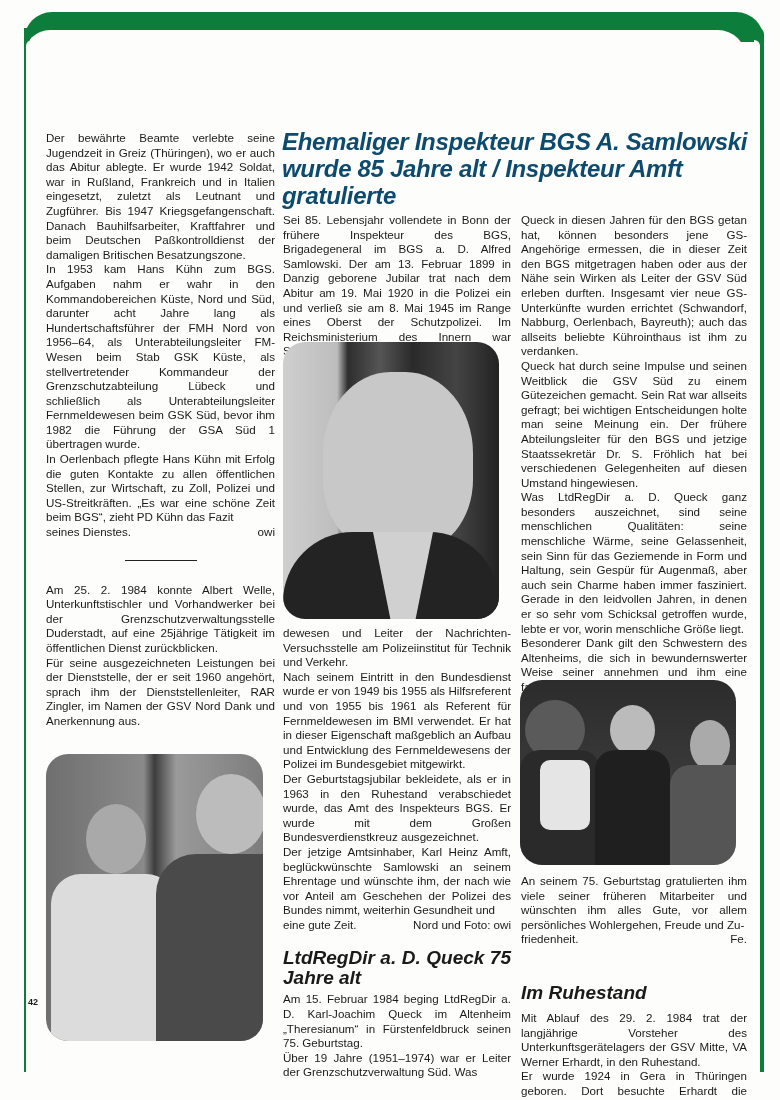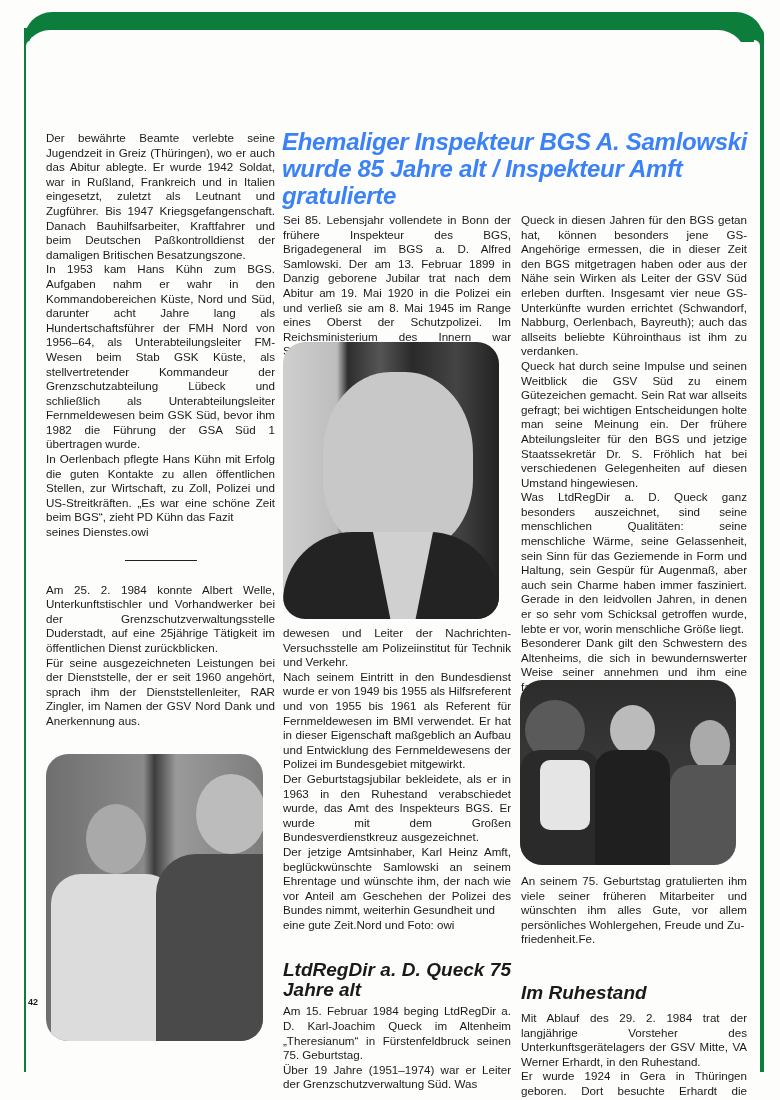--- a/index.html
+++ b/index.html
@@ -15,22 +15,22 @@
   .right-rule::after { content:""; position:absolute; left:-4px; top:12px; width:6px; height:1040px;
                        background:#fdfdfb; border-radius:0 22px 0 0; }
   .left-rule { position:absolute; left:0; top:16px; width:6px; height:1044px; background:#0c7d3b; }
   .left-rule::after { content:""; position:absolute; left:2px; top:12px; width:6px; height:1040px;
                       background:#fdfdfb; border-radius:22px 0 0 0; }
   .col { position:absolute; font-size:11.6px; line-height:14.6px; text-align:justify; }
   .col p { margin:0; }
   .c1 { left:46px; top:131px; width:229px; }
   .c2 { left:283px; top:213px; width:228px; }
   .c3 { left:521px; top:213px; width:226px; }
-  .sig { display:flex; justify-content:flex-start; }
-  .hl { position:absolute; font-weight:900; font-style:italic; color:#3b82f6;
+  .sig { display:flex; justify-content:space-between; }
+  .hl { position:absolute; font-weight:900; font-style:italic; color:#0c4a6e;
         font-family:"Liberation Sans", sans-serif; letter-spacing:-0.3px; }
   .hl-main { left:282px; top:128px; font-size:24px; line-height:27px; width:470px; }
   .hl-sub { font-size:19px; line-height:20px; }
   .rule { width:72px; height:1px; background:#222; margin:20px auto 22px; }
   .photo { position:absolute; border-radius:22px; overflow:hidden; }
   .p1 { left:283px; top:342px; width:216px; height:277px;
         background:linear-gradient(90deg,#cfcfcf 0%,#bdbdbd 25%,#2e2e2e 30%,#555 45%,#2a2a2a 60%,#444 80%,#222 100%); }
   .p2 { left:46px; top:754px; width:217px; height:287px;
         background:linear-gradient(90deg,#6f6f6f 0%,#8a8a8a 45%,#3d3d3d 50%,#9a9a9a 60%,#7d7d7d 100%); }
   .p3 { left:520px; top:680px; width:216px; height:185px;
@@ -82,21 +82,21 @@
 
 <div class="col c2" style="top:626px;">
   <p>dewesen und Leiter der Nachrichten-Versuchsstelle am Polizeiinstitut für Technik und Verkehr.</p>
   <p>Nach seinem Eintritt in den Bundesdienst wurde er von 1949 bis 1955 als Hilfsreferent und von 1955 bis 1961 als Referent für Fernmeldewesen im BMI verwendet. Er hat in dieser Eigenschaft maßgeblich an Aufbau und Entwicklung des Fernmeldewesens der Polizei im Bundesgebiet mitgewirkt.</p>
   <p>Der Geburtstagsjubilar bekleidete, als er in 1963 in den Ruhestand verabschiedet wurde, das Amt des Inspekteurs BGS. Er wurde mit dem Großen Bundesverdienstkreuz ausgezeichnet.</p>
   <p>Der jetzige Amtsinhaber, Karl Heinz Amft, beglückwünschte Samlowski an seinem Ehrentage und wünschte ihm, der nach wie vor Anteil am Geschehen der Polizei des Bundes nimmt, weiterhin Gesundheit und</p>
   <p class="sig">
     <span>eine gute Zeit.</span>
     <span>Nord und Foto: owi</span>
   </p>
-  <div class="hl-sub" style="margin-top:28px;font-weight:900;font-style:italic;">LtdRegDir a. D. Queck 75 Jahre alt</div>
+  <div class="hl-sub" style="margin-top:16px;font-weight:900;font-style:italic;">LtdRegDir a. D. Queck 75 Jahre alt</div>
   <p style="margin-top:4px;">Am 15. Februar 1984 beging LtdRegDir a. D. Karl-Joachim Queck im Altenheim „Theresianum“ in Fürstenfeldbruck seinen 75. Geburtstag.</p>
   <p>Über 19 Jahre (1951–1974) war er Leiter der Grenzschutzverwaltung Süd. Was</p>
 </div>
 
 <div class="col c3">
   <p>Queck in diesen Jahren für den BGS getan hat, können besonders jene GS-Angehörige ermessen, die in dieser Zeit den BGS mitgetragen haben oder aus der Nähe sein Wirken als Leiter der GSV Süd erleben durften. Insgesamt vier neue GS-Unterkünfte wurden errichtet (Schwandorf, Nabburg, Oerlenbach, Bayreuth); auch das allseits beliebte Kührointhaus ist ihm zu verdanken.</p>
   <p>Queck hat durch seine Impulse und seinen Weitblick die GSV Süd zu einem Gütezeichen gemacht. Sein Rat war allseits gefragt; bei wichtigen Entscheidungen holte man seine Meinung ein. Der frühere Abteilungsleiter für den BGS und jetzige Staatssekretär Dr. S. Fröhlich hat bei verschiedenen Gelegenheiten auf diesen Umstand hingewiesen.</p>
   <p>Was LtdRegDir a. D. Queck ganz besonders auszeichnet, sind seine menschlichen Qualitäten: seine menschliche Wärme, seine Gelassenheit, sein Sinn für das Geziemende in Form und Haltung, sein Gespür für Augenmaß, aber auch sein Charme haben immer fasziniert. Gerade in den leidvollen Jahren, in denen er so sehr vom Schicksal getroffen wurde, lebte er vor, worin menschliche Größe liegt.</p>
   <p>Besonderer Dank gilt den Schwestern des Altenheims, die sich in bewundernswerter Weise seiner annehmen und ihm eine familiäre Atmosphäre geben.</p>
 </div>

